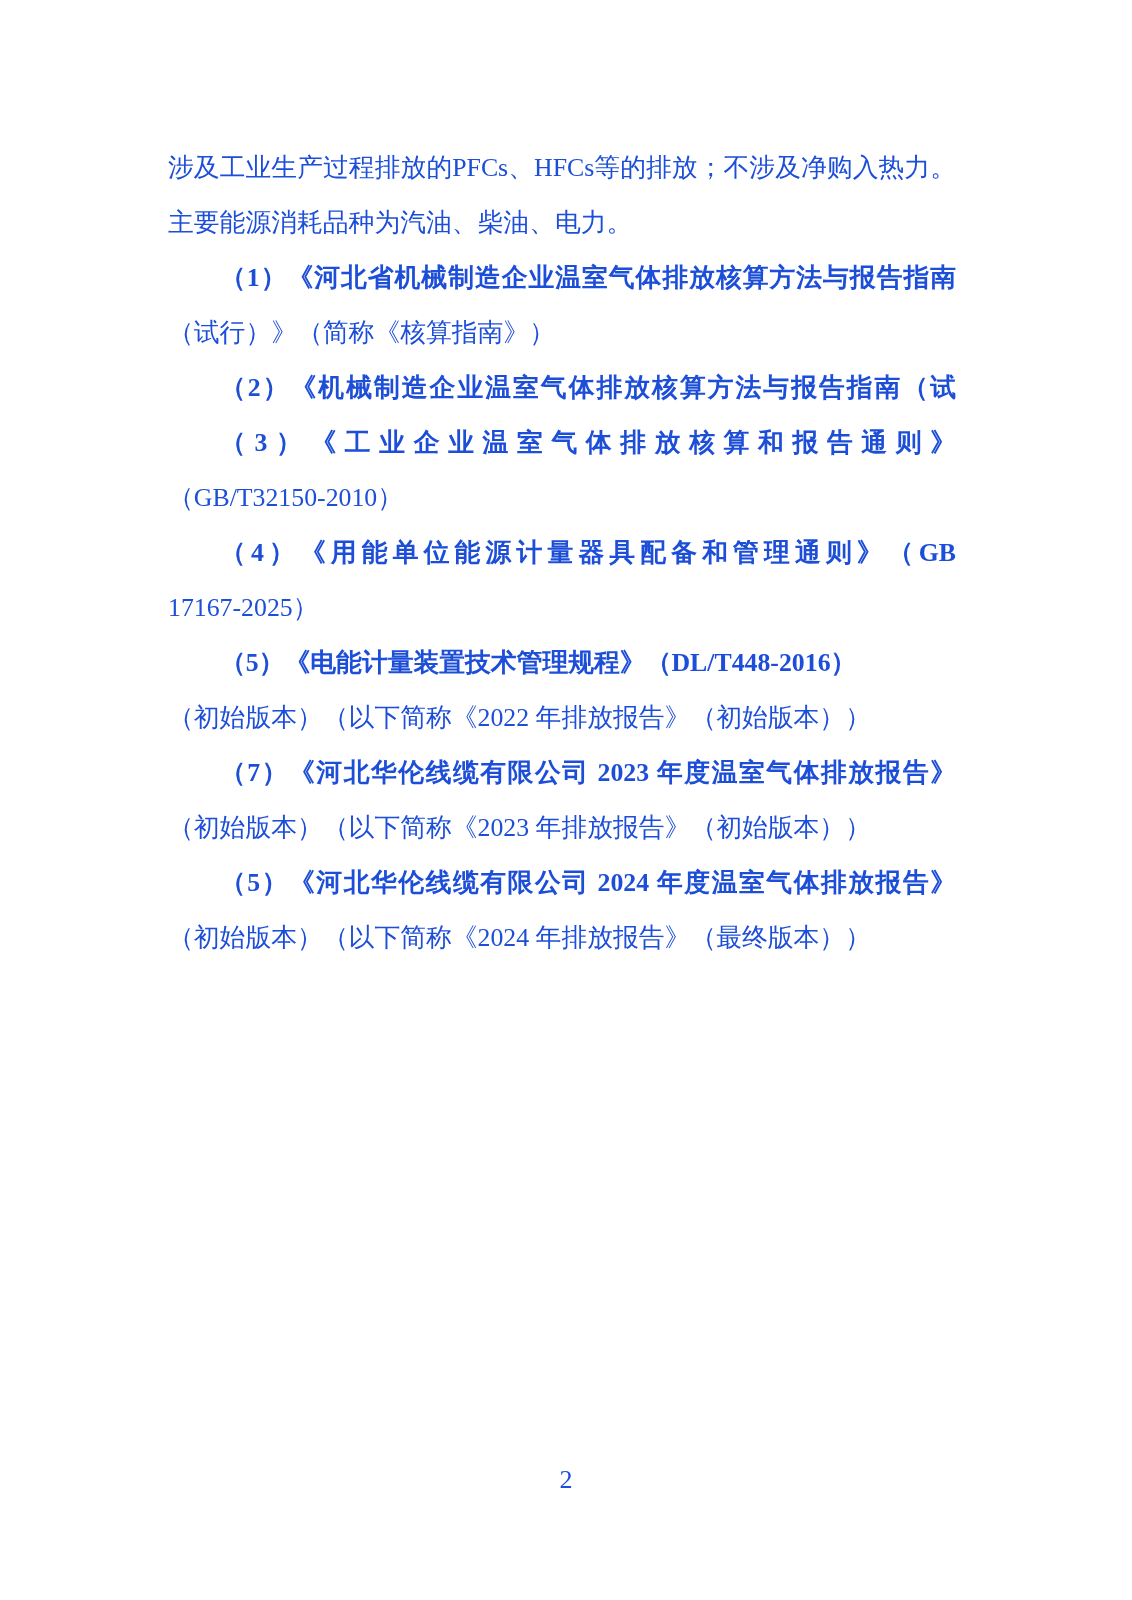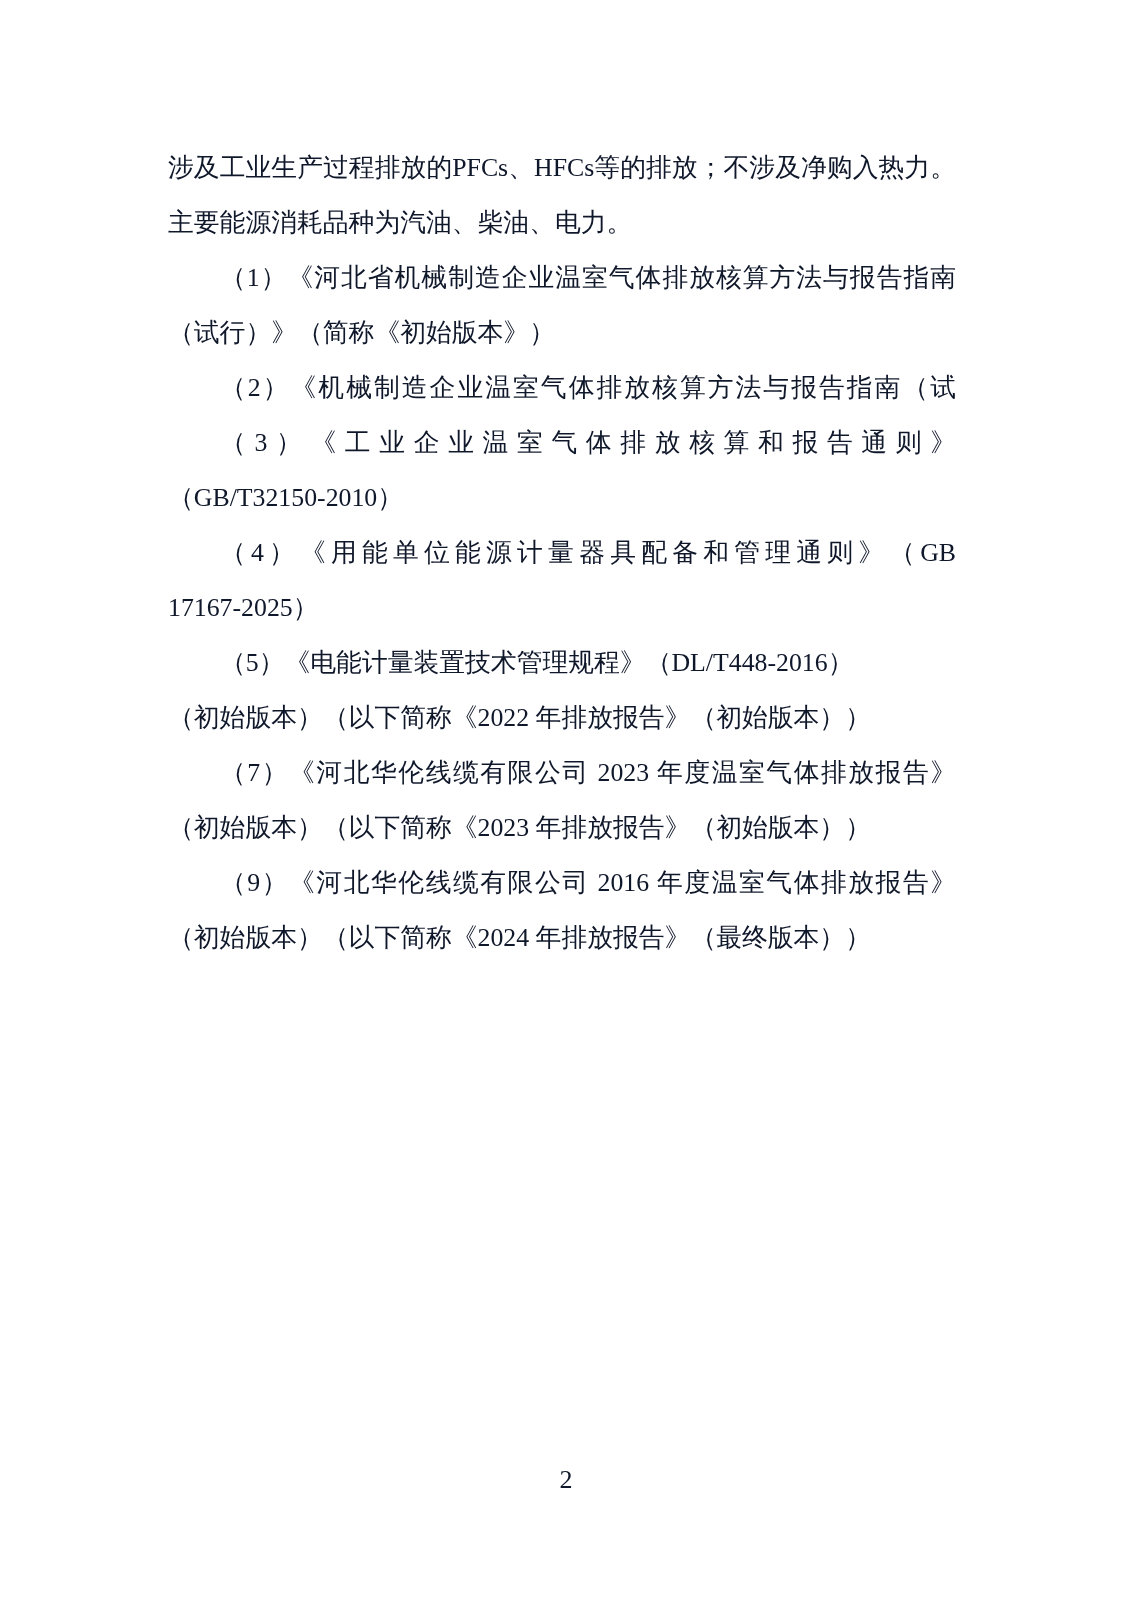--- a/index.html
+++ b/index.html
@@ -6,21 +6,21 @@
     margin: 0;
     padding: 0;
     background: #e9e9e9;
     font-family: "Liberation Serif", "DejaVu Serif", serif;
   }
   .page {
     position: relative;
     width: 1132px;
     height: 1600px;
     background: #ffffff;
-    color: #0f172a;
+    color: #1d4ed8;
     overflow: hidden;
   }
   .content {
     position: absolute;
     left: 168px;
     top: 140px;
     width: 788px;
   }
   .line {
     height: 55px;
@@ -36,20 +36,21 @@
     -moz-text-align-last: justify;
   }
   
   .plain {
     text-align: left;
     text-align-last: left;
   }
   
   .ind {
     text-indent: 52px;
+    font-weight: bold;
   }
   .heading {
     height: 55px;
     line-height: 55px;
     margin-top: 10px;
     margin-bottom: 10px;
     font-size: 31px;
     font-weight: bold;
     overflow: hidden;
   }
@@ -73,27 +74,27 @@
   }
 </style>
 </head>
 <body>
 
 <div class="page">
   <div class="content">
       <div class="line just">涉及工业生产过程排放的PFCs、HFCs等的排放；不涉及净购入热力。</div>
       <div class="line plain">主要能源消耗品种为汽油、柴油、电力。</div>
       <div class="line just ind">（1）《河北省机械制造企业温室气体排放核算方法与报告指南</div>
-      <div class="line plain">（试行）》（简称《初始版本》）</div>
+      <div class="line plain">（试行）》（简称《核算指南》）</div>
       <div class="line just ind">（2）《机械制造企业温室气体排放核算方法与报告指南（试</div>
       <div class="line just ind">（3）《工业企业温室气体排放核算和报告通则》</div>
       <div class="line plain">（GB/T32150-2010）</div>
       <div class="line just ind">（4）《用能单位能源计量器具配备和管理通则》（GB</div>
       <div class="line plain">17167-2025）</div>
       <div class="line plain ind">（5）《电能计量装置技术管理规程》（DL/T448-2016）</div>
       <div class="line plain">（初始版本）（以下简称《2022 年排放报告》（初始版本））</div>
       <div class="line just ind">（7）《河北华伦线缆有限公司 2023 年度温室气体排放报告》</div>
       <div class="line plain">（初始版本）（以下简称《2023 年排放报告》（初始版本））</div>
-      <div class="line just ind">（9）《河北华伦线缆有限公司 2016 年度温室气体排放报告》</div>
+      <div class="line just ind">（5）《河北华伦线缆有限公司 2024 年度温室气体排放报告》</div>
       <div class="line plain">（初始版本）（以下简称《2024 年排放报告》（最终版本））</div>
     </div>
   <div class="pagenum">2</div>
 </div>
 
 </body></html>

